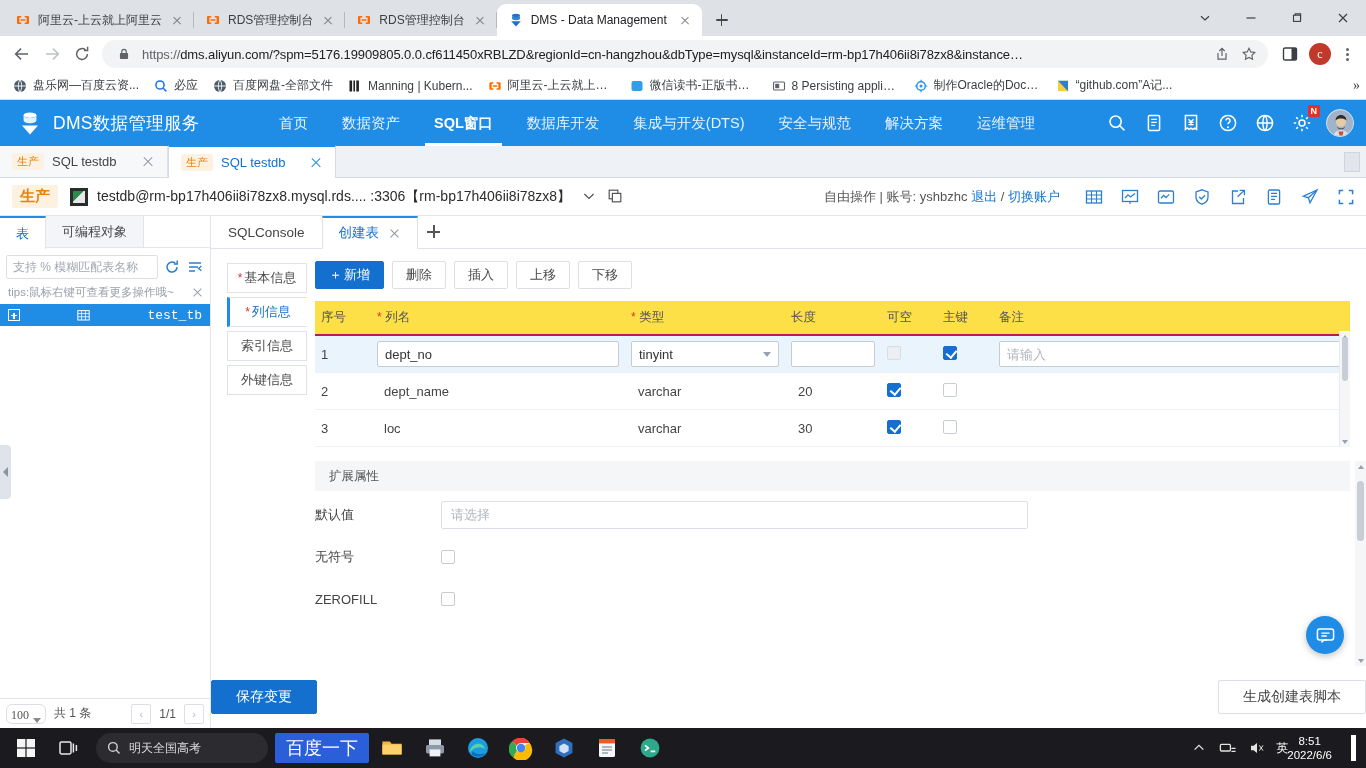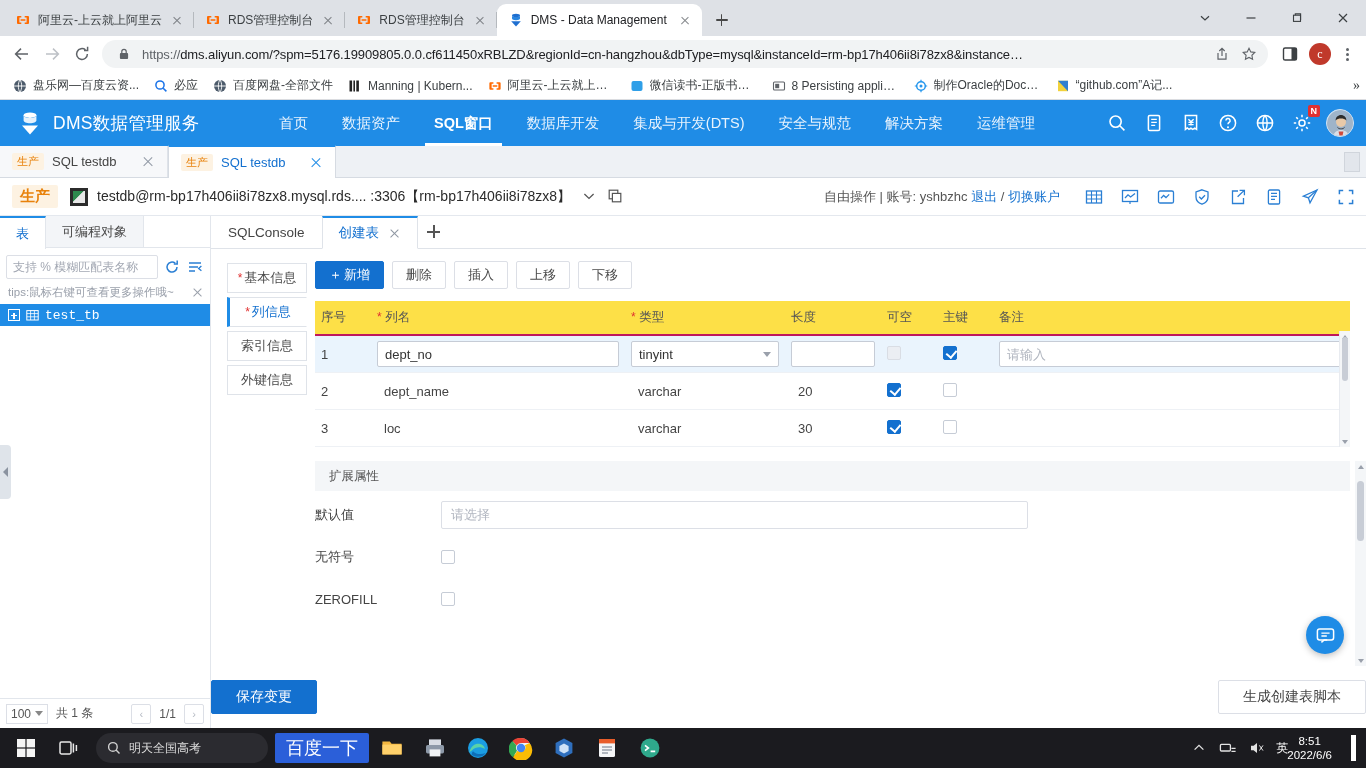--- a/index.html
+++ b/index.html
@@ -259,37 +259,38 @@
   .tips-row .tclose2::before, .tips-row .tclose2::after {
     content: ""; position: absolute; left: 1px; top: 6px; width: 11px; height: 1.2px;
     background: #9aa0ab;
   }
   .tips-row .tclose2::before { transform: rotate(45deg); }
   .tips-row .tclose2::after { transform: rotate(-45deg); }
   .tree-item {
     display: flex; align-items: center; gap: 6px; height: 22px; padding: 0 8px;
     background: #1f8ce6; color: #fff; font-size: 13px;
     font-family: "Liberation Mono", monospace;
+    justify-content: space-between;
   }
   .expander {
     width: 12px; height: 12px; border: 1px solid #fff; position: relative; flex: 0 0 12px;
   }
   .expander::before, .expander::after {
     content: ""; position: absolute; background: #fff;
   }
   .expander::before { left: 2px; top: 5px; width: 6px; height: 1.2px; }
   .expander::after { left: 4.4px; top: 2.6px; width: 1.2px; height: 6px; }
   .tbl-ico { width: 13px; height: 13px; flex: 0 0 13px; position: relative; }
   .sb-footer {
     height: 30px; border-top: 1px solid #e2e6ec; display: flex; align-items: center;
     padding: 0 6px; gap: 8px; font-size: 12px; color: #555; margin-top: auto;
   }
   .pagesel {
-    display: flex; align-items: center; gap: 4px; border: 1px solid #dcdfe6;
-    height: 20px; padding: 0 4px; border-radius: 0; font-size: 12px;
+    display: flex; align-items: flex-end; gap: 4px; border: 1px solid #dcdfe6;
+    height: 20px; padding: 0 4px; border-radius: 6px; font-size: 12px; font-family: Liberation Serif, serif;
   }
   .caret-dn {
     width: 0; height: 0; border-left: 4px solid transparent;
     border-right: 4px solid transparent; border-top: 5px solid #888;
   }
   .pager { margin-left: auto; display: flex; align-items: center; gap: 2px; }
   .pgbtn {
     width: 20px; height: 20px; border: 1px solid #dcdfe6; display: flex;
     align-items: center; justify-content: center; font-size: 11px; color: #b6bbc4;
     border-radius: 2px;

